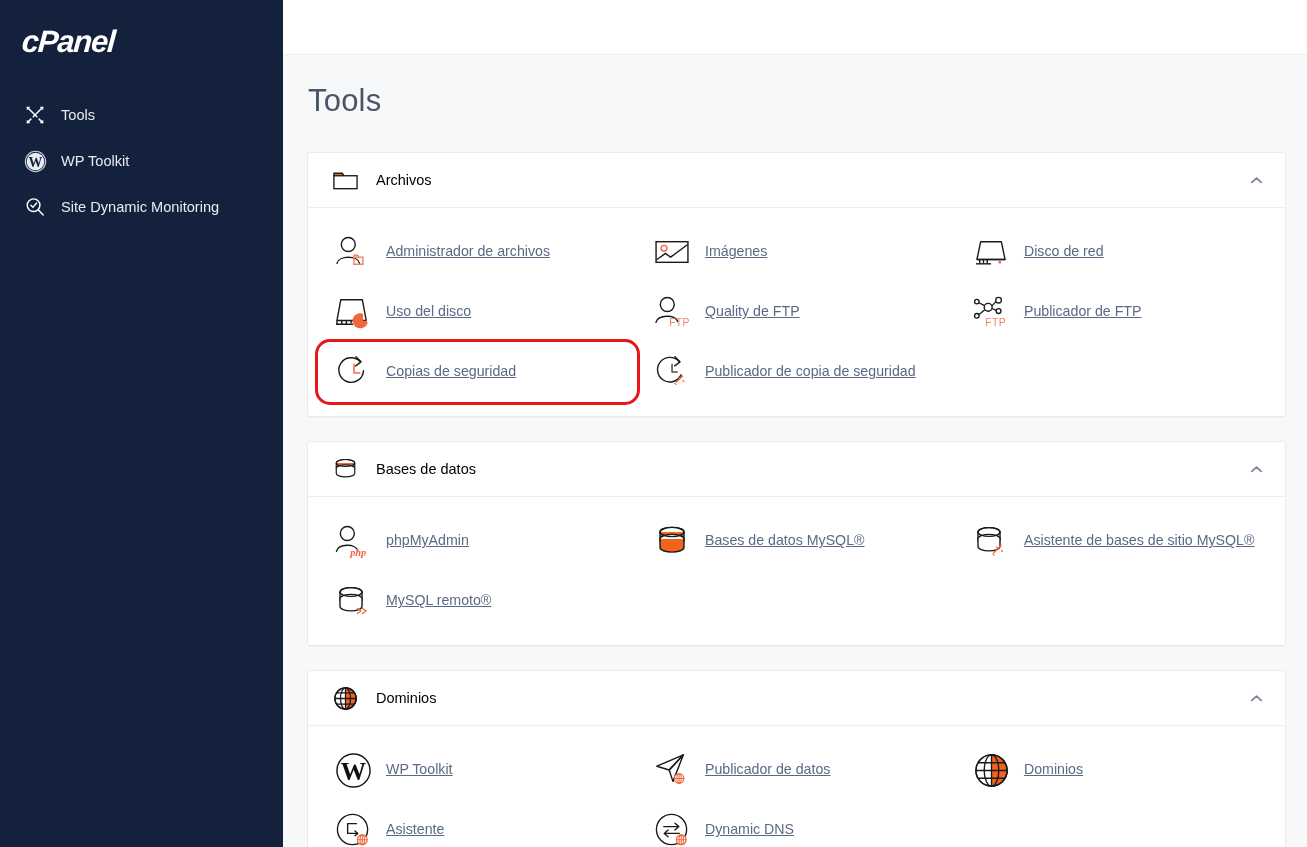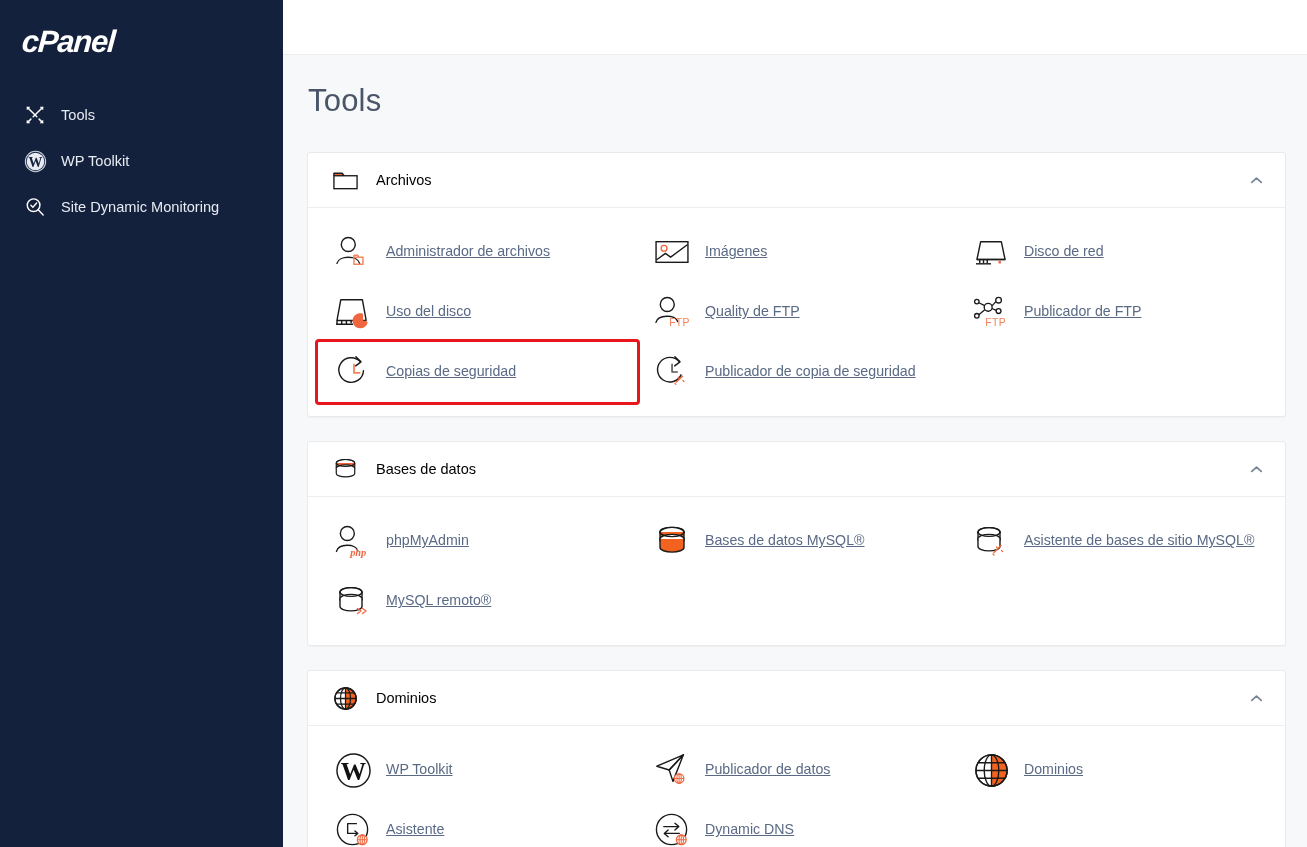--- a/index.html
+++ b/index.html
@@ -112,21 +112,21 @@
   }
   .tool-label {
     font-size: 14.2px;
     color: #5a6a85;
     line-height: 1.35;
     text-decoration: underline;
   }
   .tool.highlighted {
     outline: 3px solid #e8161a;
     outline-offset: 0px;
-    border-radius: 1px;
+    border-radius: 12px;
   }
 
   svg { display: block; overflow: visible; }
 </style>
 </head>
 <body>
 
 <div class="app">
 
   <aside class="sidebar">

